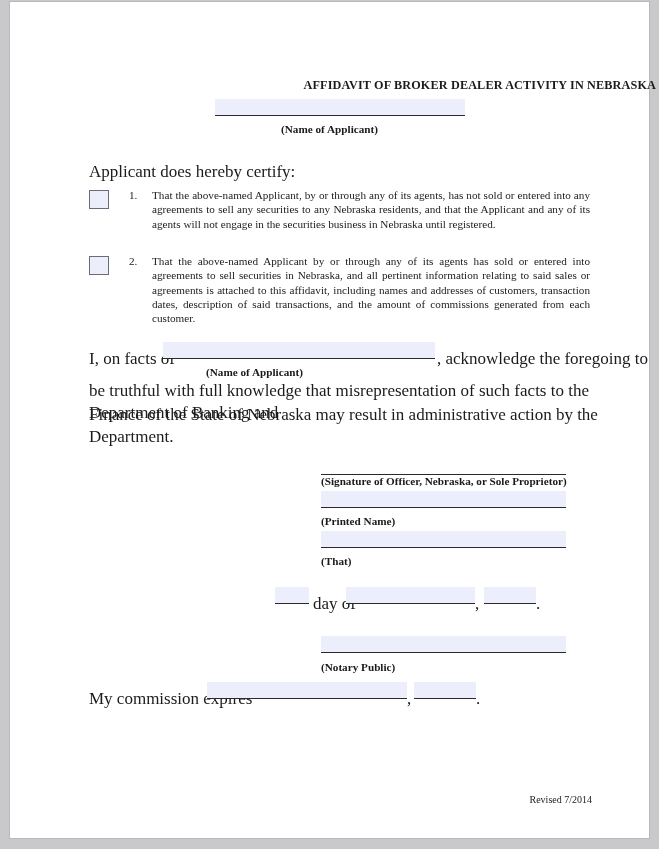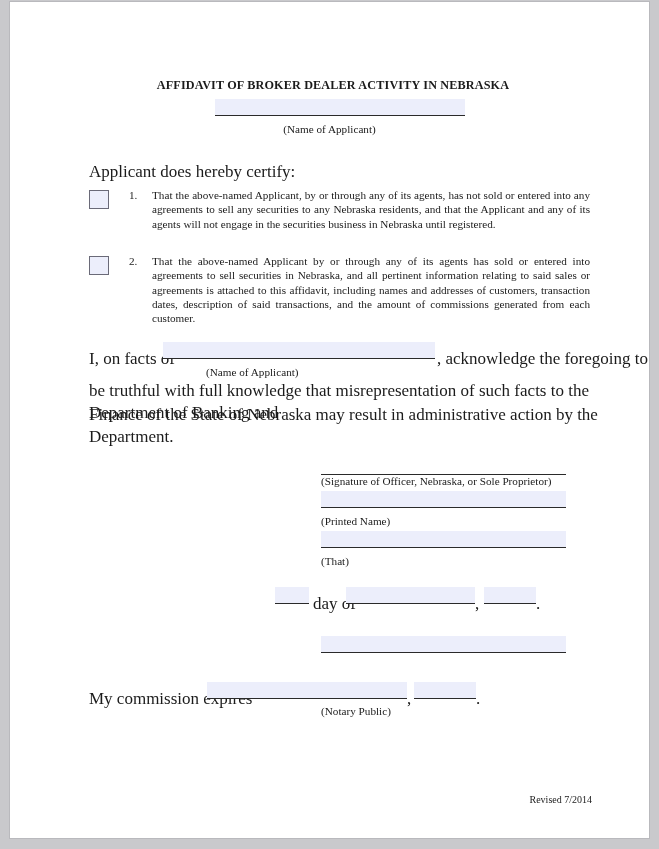--- a/index.html
+++ b/index.html
@@ -40,21 +40,21 @@
     font-size: 11.2px;
     line-height: 1.28;
   }
 
   
   .title {
     position: absolute;
     left: 0;
     top: 76px;
     width: 646px;
-    text-align: center;
+    text-align: right;
     font-weight: bold;
     font-size: 12.2px;
     letter-spacing: 0.15px;
   }
 
   
   .field {
     position: absolute;
     background: #eceefb;
     border-bottom: 1px solid #2a2a2a;
@@ -62,20 +62,21 @@
   }
   .rule {
     position: absolute;
     border-bottom: 1px solid #2a2a2a;
     box-sizing: border-box;
   }
   .caption {
     position: absolute;
     font-size: 11.2px;
     white-space: nowrap;
+    font-weight: bold;
   }
   .para {
     position: absolute;
     font-size: 17px;
   }
 
   
   .f-applicant {
     left: 205px;
     top: 97px;
@@ -146,21 +147,21 @@
   .sworn-a  { left: 79px;  top: 591px; }
   .f-day    { left: 265px; top: 585px; width: 34px; height: 17px; }
   .sworn-b  { left: 303px; top: 591px; }
   .f-month  { left: 336px; top: 585px; width: 129px; height: 17px; }
   .sworn-c  { left: 465px; top: 591px; }
   .f-year   { left: 474px; top: 585px; width: 52px; height: 17px; }
   .sworn-d  { left: 526px; top: 591px; }
 
   
   .f-notary { left: 311px; top: 634px; width: 245px; height: 17px; }
-  .c-notary { left: 311px; top: 658px; margin-top: 44px; }
+  .c-notary { left: 311px; top: 658px; }
 
   .exp-a    { left: 79px;  top: 686px; }
   .f-exp1   { left: 197px; top: 680px; width: 200px; height: 17px; }
   .exp-b    { left: 397px; top: 686px; }
   .f-exp2   { left: 404px; top: 680px; width: 62px; height: 17px; }
   .exp-c    { left: 466px; top: 686px; }
 
   
   .revised {
     position: absolute;

